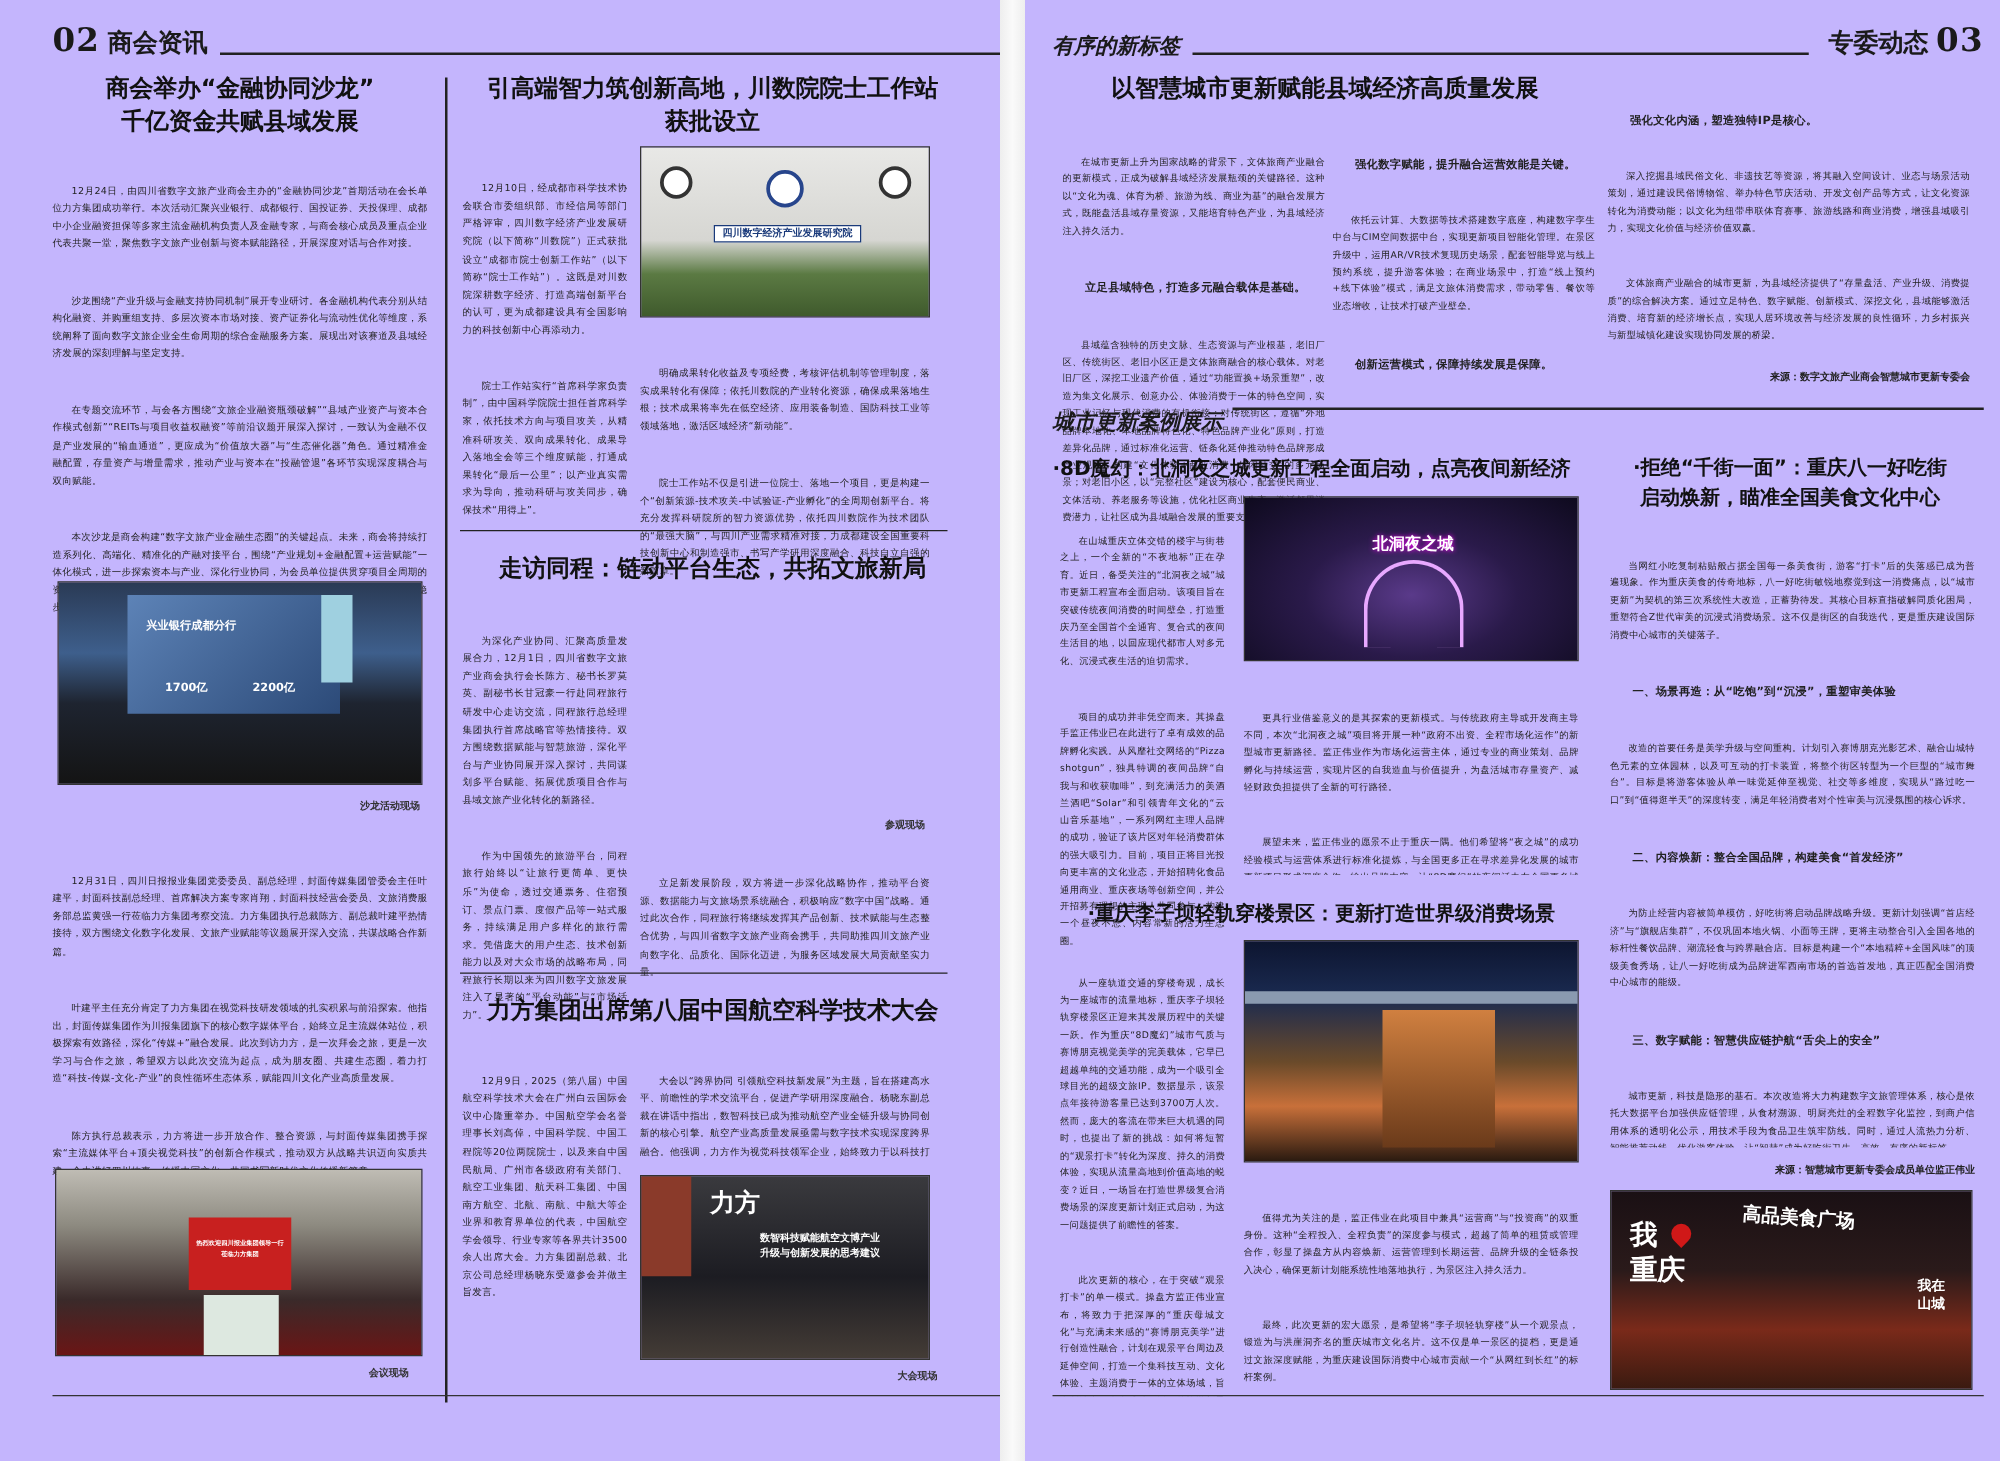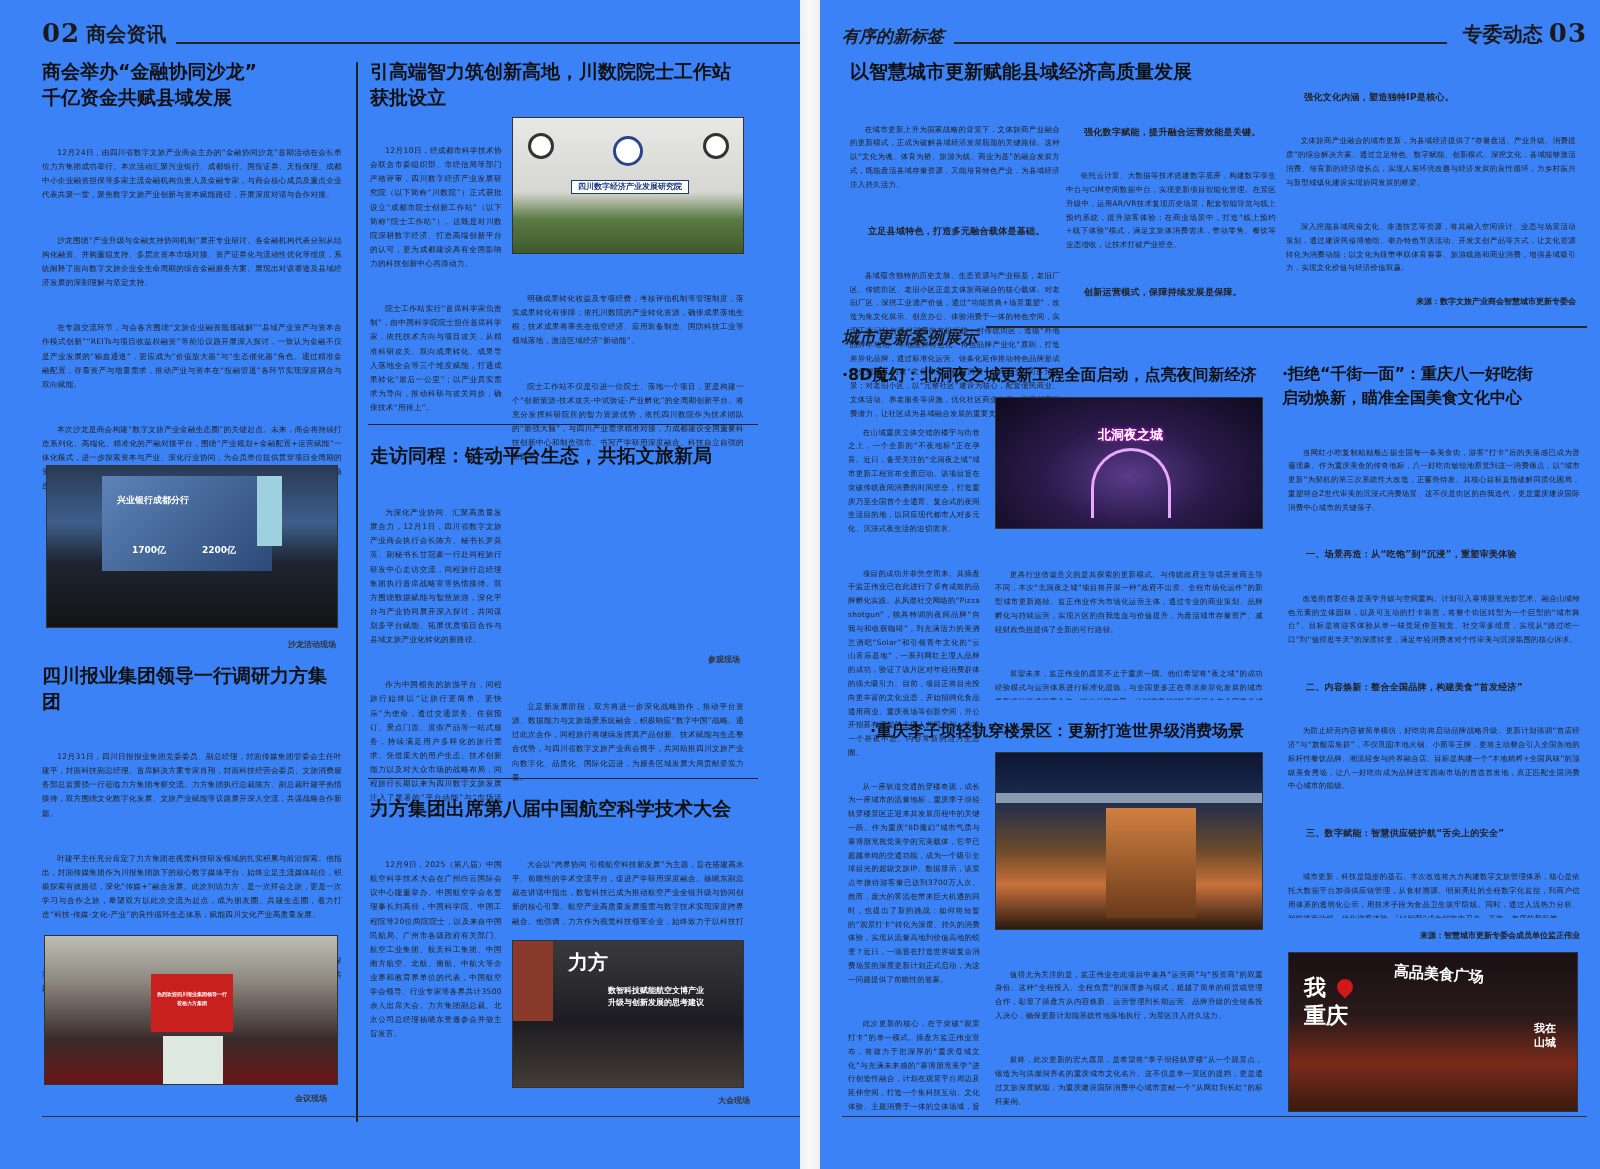--- a/index.html
+++ b/index.html
@@ -1,30 +1,30 @@
 <!DOCTYPE html>
 <html><head>
 <meta charset="utf-8">
 <style>
 *{box-sizing:border-box;margin:0;padding:0}
 html,body{width:1600px;height:1169px;background:#fbfbfa;overflow:hidden}
 body{font-family:"DejaVu Sans",sans-serif;color:#1a1a1a;position:relative}
-.page{position:absolute;top:0;height:1169px;background:#3b82f6}
+.page{position:absolute;top:0;height:1169px;background:#c4b5fd}
 #left{left:0;width:800px}
 #right{left:820px;width:780px}
 .gutter{position:absolute;left:800px;top:0;width:20px;height:1169px;background:linear-gradient(90deg,#eee,#fafafa,#eee)}
 .hdr{position:absolute;top:18px;display:flex;align-items:flex-end}
 .hdr .num{font-family:"DejaVu Serif",serif;font-size:26px;font-weight:bold;letter-spacing:1px}
 .hdr .sec{font-family:"DejaVu Serif",serif;font-size:20px;font-weight:bold;margin-left:6px}
 .hdr .rule{flex:1;border-bottom:2px solid #222;margin:0 0 4px 10px;height:1px}
 .masthead{font-family:"DejaVu Serif",serif;font-size:17px;font-style:italic;font-weight:bold}
 .vline{position:absolute;width:2px;background:#222}
 .hline{position:absolute;height:2px;background:#222}
 .art{position:absolute}
-.title{font-weight:bold;text-align:left;font-size:19px;line-height:26px;color:#111}
+.title{font-weight:bold;text-align:center;font-size:19px;line-height:26px;color:#111}
 .body{font-size:8.3px;line-height:15.2px;color:#222;text-align:justify;letter-spacing:0.3px;white-space:pre-wrap}
 .body p{text-indent:2em;margin-bottom:3px}
 .sub{font-weight:bold;font-size:9px;line-height:15px;text-indent:2em;margin:2px 0}
 .photo{position:absolute;border:1px solid #333;overflow:hidden}
 .cap{position:absolute;font-size:8px;font-weight:bold;color:#333}
 .src{position:absolute;font-size:8px;font-weight:bold;color:#222;text-align:right}
 .sectitle{position:absolute;display:flex;align-items:flex-start}
 .sectitle span{font-family:"DejaVu Serif",serif;font-size:17px;font-weight:bold;font-style:italic}
 .sectitle .rule{flex:1;border-bottom:2px solid #222;margin:0 0 4px 8px}
 .footline{position:absolute;height:1px;background:#333}
@@ -57,21 +57,20 @@
   <div class="photo" style="left:46px;top:465px;width:292px;height:163px;background:linear-gradient(180deg,#2a3a55 0%,#3e5f8c 35%,#1e2430 60%,#141414 100%)">
     <div style="position:absolute;left:55px;top:10px;width:170px;height:95px;background:linear-gradient(135deg,#5d83b7,#2c4a78)"></div>
     <div class="ph-text" style="left:70px;top:28px;font-size:9px">兴业银行成都分行</div>
     <div class="ph-text" style="left:85px;top:78px;font-size:9px">1700亿</div>
     <div class="ph-text" style="left:155px;top:78px;font-size:9px">2200亿</div>
     <div style="position:absolute;left:210px;top:10px;width:25px;height:70px;background:#9fd0e0"></div>
   </div>
   <div class="cap" style="left:288px;top:639px">沙龙活动现场</div>
 
   <div class="art" style="left:42px;top:662px;width:300px">
-    <div class="title">四川报业集团领导一行调研力方集团</div>
     <div class="body" style="margin-top:8px;font-size:7.6px;line-height:14.1px">
       <p>12月31日，四川日报报业集团党委委员、副总经理，封面传媒集团管委会主任叶建平，封面科技副总经理、首席解决方案专家肖翔，封面科技经营会委员、文旅消费服务部总监黄强一行莅临力方集团考察交流。力方集团执行总裁陈方、副总裁叶建平热情接待，双方围绕文化数字化发展、文旅产业赋能等议题展开深入交流，共谋战略合作新篇。</p>
       <p>叶建平主任充分肯定了力方集团在视觉科技研发领域的扎实积累与前沿探索。他指出，封面传媒集团作为川报集团旗下的核心数字媒体平台，始终立足主流媒体站位，积极探索有效路径，深化“传媒+”融合发展。此次到访力方，是一次拜会之旅，更是一次学习与合作之旅，希望双方以此次交流为起点，成为朋友圈、共建生态圈，着力打造“科技-传媒-文化-产业”的良性循环生态体系，赋能四川文化产业高质量发展。</p>
       <p>陈方执行总裁表示，力方将进一步开放合作、整合资源，与封面传媒集团携手探索“主流媒体平台+顶尖视觉科技”的创新合作模式，推动双方从战略共识迈向实质共建，合力讲好四川故事，传播中国文化，共同书写新时代文化传播新篇章。</p>
     </div>
   </div>
   <div class="photo" style="left:44px;top:935px;width:294px;height:150px;background:linear-gradient(180deg,#bfbcb4 0%,#8d8a80 30%,#3a2a2a 70%,#6a1515 100%)">
     <div style="position:absolute;left:106px;top:38px;width:82px;height:58px;background:#c8201f"></div>
     <div class="ph-text" style="left:110px;top:55px;font-size:5px;width:74px;text-align:center">热烈欢迎四川报业集团领导一行</div>
     <div class="ph-text" style="left:110px;top:64px;font-size:5px;width:74px;text-align:center">莅临力方集团</div>
@@ -154,22 +153,22 @@
     <p>县域蕴含独特的历史文脉、生态资源与产业根基，老旧厂区、传统街区、老旧小区正是文体旅商融合的核心载体。对老旧厂区，深挖工业遗产价值，通过“功能置换+场景重塑”，改造为集文化展示、创意办公、体验消费于一体的特色空间，实现工业记忆与现代消费的有机衔接；对传统街区，遵循“外地品牌本地化、本地品牌特色化、特色品牌产业化”原则，打造差异化品牌，通过标准化运营、链条化延伸推动特色品牌形成产业规模，构建“文化体验+商业消费+休闲社交”的多元场景；对老旧小区，以“完整社区”建设为核心，配套便民商业、文体活动、养老服务等设施，优化社区商业生态，激活邻里消费潜力，让社区成为县域融合发展的重要支点。</p>
   </div>
   <div class="body" style="position:absolute;left:246px;top:95px;width:210px;font-size:7.4px;line-height:13.8px;max-height:210px;overflow:hidden">
     <div class="sub">强化数字赋能，提升融合运营效能是关键。</div>
     <p>依托云计算、大数据等技术搭建数字底座，构建数字孪生中台与CIM空间数据中台，实现更新项目智能化管理。在景区升级中，运用AR/VR技术复现历史场景，配套智能导览与线上预约系统，提升游客体验；在商业场景中，打造“线上预约+线下体验”模式，满足文旅体消费需求，带动零售、餐饮等业态增收，让技术打破产业壁垒。</p>
     <div class="sub">创新运营模式，保障持续发展是保障。</div>
     
   </div>
   <div class="body" style="position:absolute;left:466px;top:60px;width:290px;font-size:7.4px;line-height:13.8px;max-height:230px;overflow:hidden">
     <div class="sub">强化文化内涵，塑造独特IP是核心。</div>
+    <p>深入挖掘县域民俗文化、非遗技艺等资源，将其融入空间设计、业态与场景活动策划，通过建设民俗博物馆、举办特色节庆活动、开发文创产品等方式，让文化资源转化为消费动能；以文化为纽带串联体育赛事、旅游线路和商业消费，增强县域吸引力，实现文化价值与经济价值双赢。</p>
     <p>文体旅商产业融合的城市更新，为县域经济提供了“存量盘活、产业升级、消费提质”的综合解决方案。通过立足特色、数字赋能、创新模式、深挖文化，县域能够激活消费、培育新的经济增长点，实现人居环境改善与经济发展的良性循环，力乡村振兴与新型城镇化建设实现协同发展的桥梁。</p>
-    <p>深入挖掘县域民俗文化、非遗技艺等资源，将其融入空间设计、业态与场景活动策划，通过建设民俗博物馆、举办特色节庆活动、开发文创产品等方式，让文化资源转化为消费动能；以文化为纽带串联体育赛事、旅游线路和商业消费，增强县域吸引力，实现文化价值与经济价值双赢。</p>
   </div>
   <div class="src" style="left:466px;top:296px;width:290px">来源：数字文旅产业商会智慧城市更新专委会</div>
 
   <div class="sectitle" style="left:22px;top:326px;width:745px">
     <span>城市更新案例展示</span>
     <div class="rule"></div>
   </div>
 
   <div class="art" style="left:22px;top:362px;width:440px">
     <div class="title" style="font-size:16px;text-align:left">·8D魔幻：北洞夜之城更新工程全面启动，点亮夜间新经济</div>

